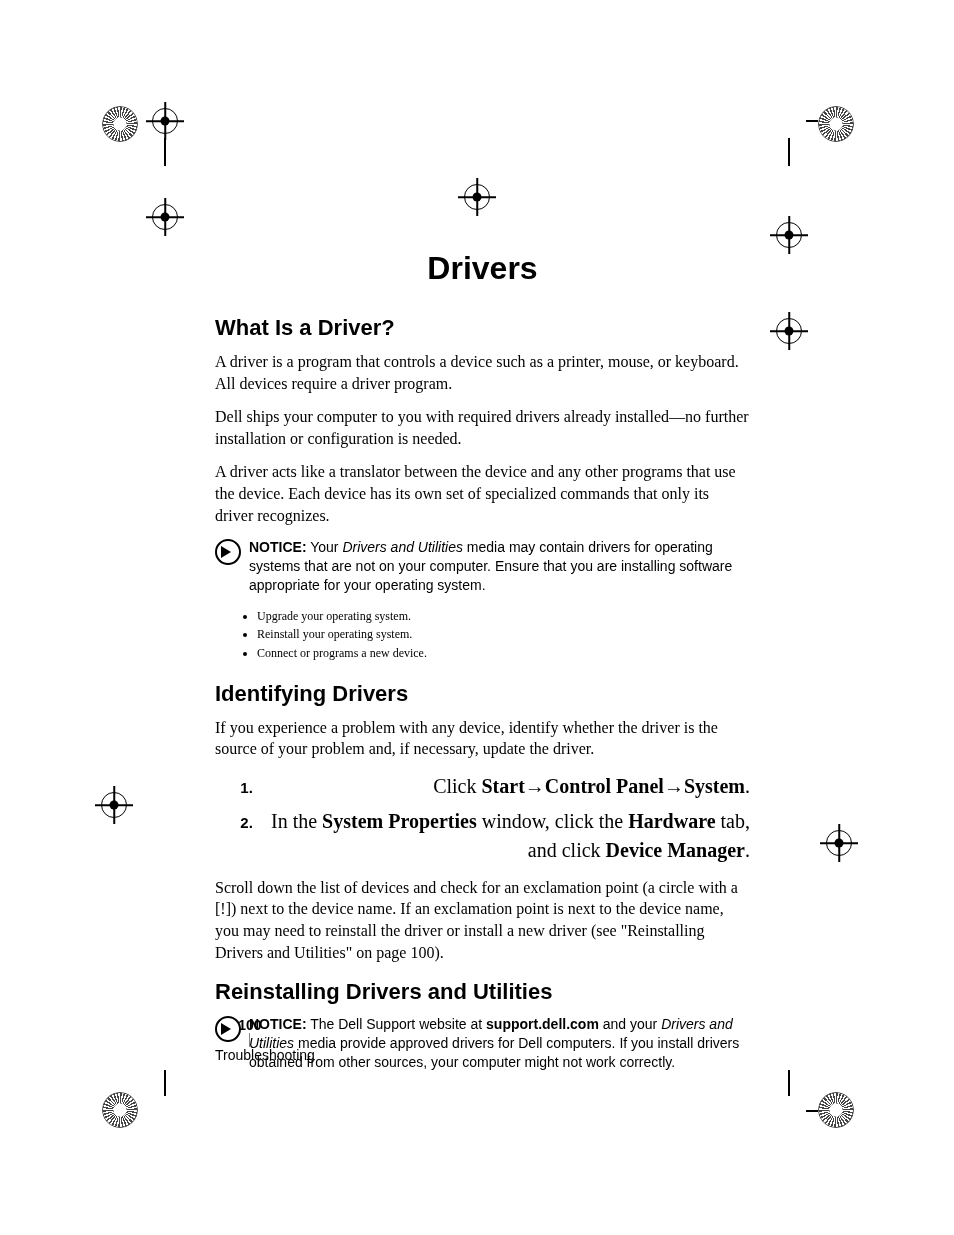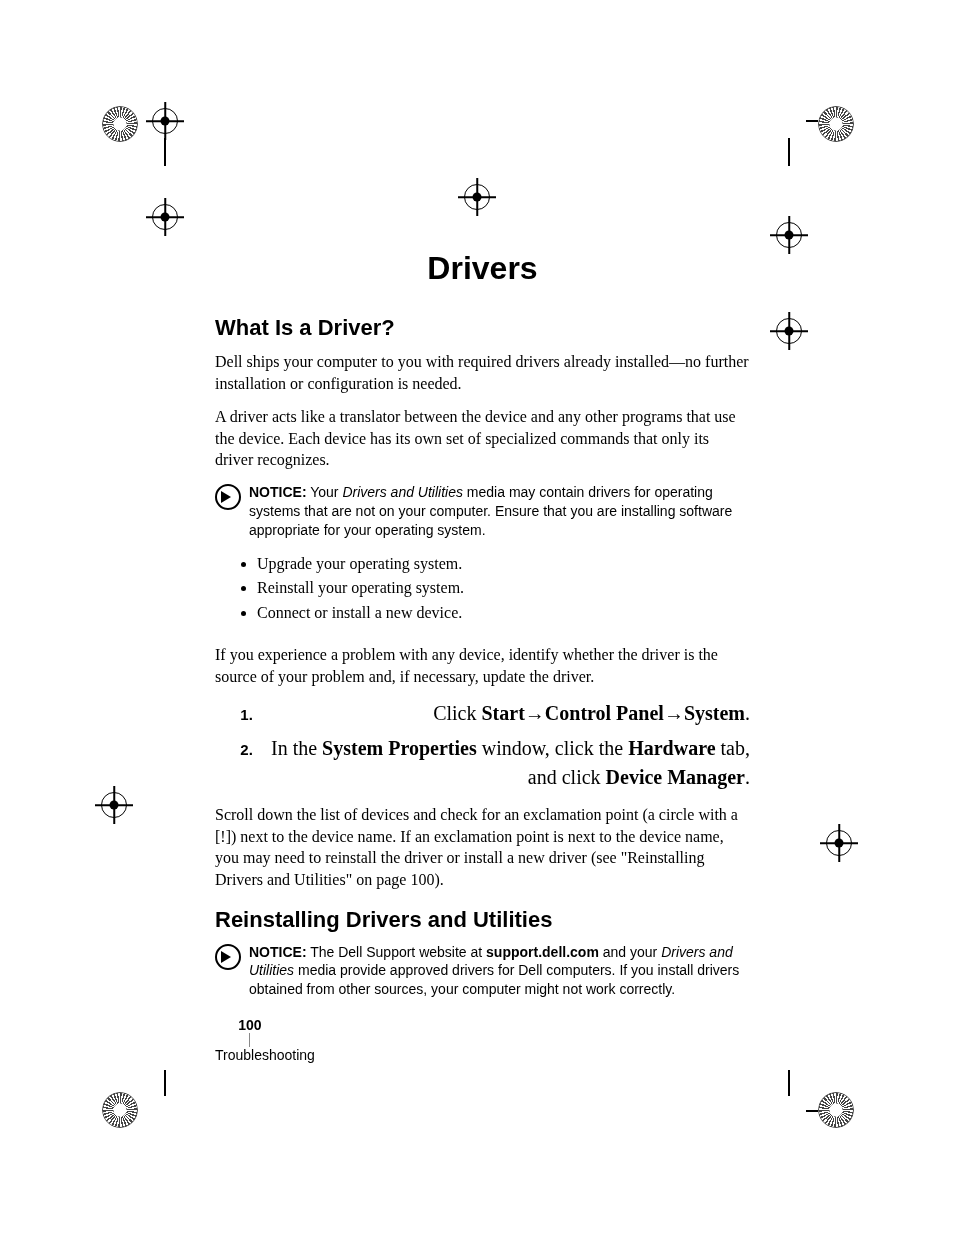--- a/index.html
+++ b/index.html
@@ -75,21 +75,21 @@
     margin-top: 36px;
   }
   .sans-b { font-family: Arial, Helvetica, sans-serif; font-weight: bold; }
   sup { font-size: 0.65em; }
   ul.bullets {
     list-style: disc;
     margin: 0 0 18px 0;
     padding-left: 42px;
   }
   ul.bullets li {
-    font-size: 16px;
+    font-size: 12px;
     line-height: 1.55;
   }
   ol.steps {
     margin: 0 0 12px 0;
     padding-left: 42px;
   }
   ol.steps li {
     font-size: 20px;
     line-height: 1.45;
     margin-bottom: 6px;
@@ -206,37 +206,39 @@
 
 <div class="linkbar" style="left:788px; top:1070px; width:1.5px; height:26px;"></div>
 
 <div class="linkbar" style="left:806px; top:1110px; width:12px; height:1.5px;"></div>
 <div class="mark corner-sun" style="left:818px; top:1092px;"></div>
 
 <div class="page">
   <h1 class="h1">Drivers</h1>
 
   <h2 class="h2">What Is a Driver?</h2>
+  <p class="body-p">A driver is a program that controls a device such as a printer, mouse, or keyboard. All devices require a driver program.</p>
   <p class="body-p">Dell ships your computer to you with required drivers already installed—no further installation or configuration is needed.</p>
   <p class="body-p">A driver acts like a translator between the device and any other programs that use the device. Each device has its own set of specialized commands that only its driver recognizes.</p>
 
   <div class="notice">
     <div class="notice-icon"></div>
     <div class="notice-text">
       <span class="lead">NOTICE:</span><span> Your </span><span class="ital">Drivers and Utilities</span><span> media may contain drivers for operating systems that are not on your computer. Ensure that you are installing software appropriate for your operating system.</span>
     </div>
   </div>
 
 
   <ul class="bullets">
     <li>Upgrade your operating system.</li>
     <li>Reinstall your operating system.</li>
-    <li>Connect or install a new device.</li>
+    <li>Connect or programs a new device.</li>
   </ul>
 
+  <h2 class="h2">Identifying Drivers</h2>
   <p class="body-p">If you experience a problem with any device, identify whether the driver is the source of your problem and, if necessary, update the driver.</p>
 
   <ol class="steps">
     <li>
       <span>Click </span><span class="bold-serif">Start</span><span>→</span><span class="bold-serif">Control Panel</span><span>→</span><span class="bold-serif">System</span><span>.</span>
     </li>
     <li>
       <span>In the </span><span class="bold-serif">System Properties</span><span> window, click the </span><span class="bold-serif">Hardware</span><span> tab, and click </span><span class="bold-serif">Device Manager</span><span>.</span>
     </li>
   </ol>

